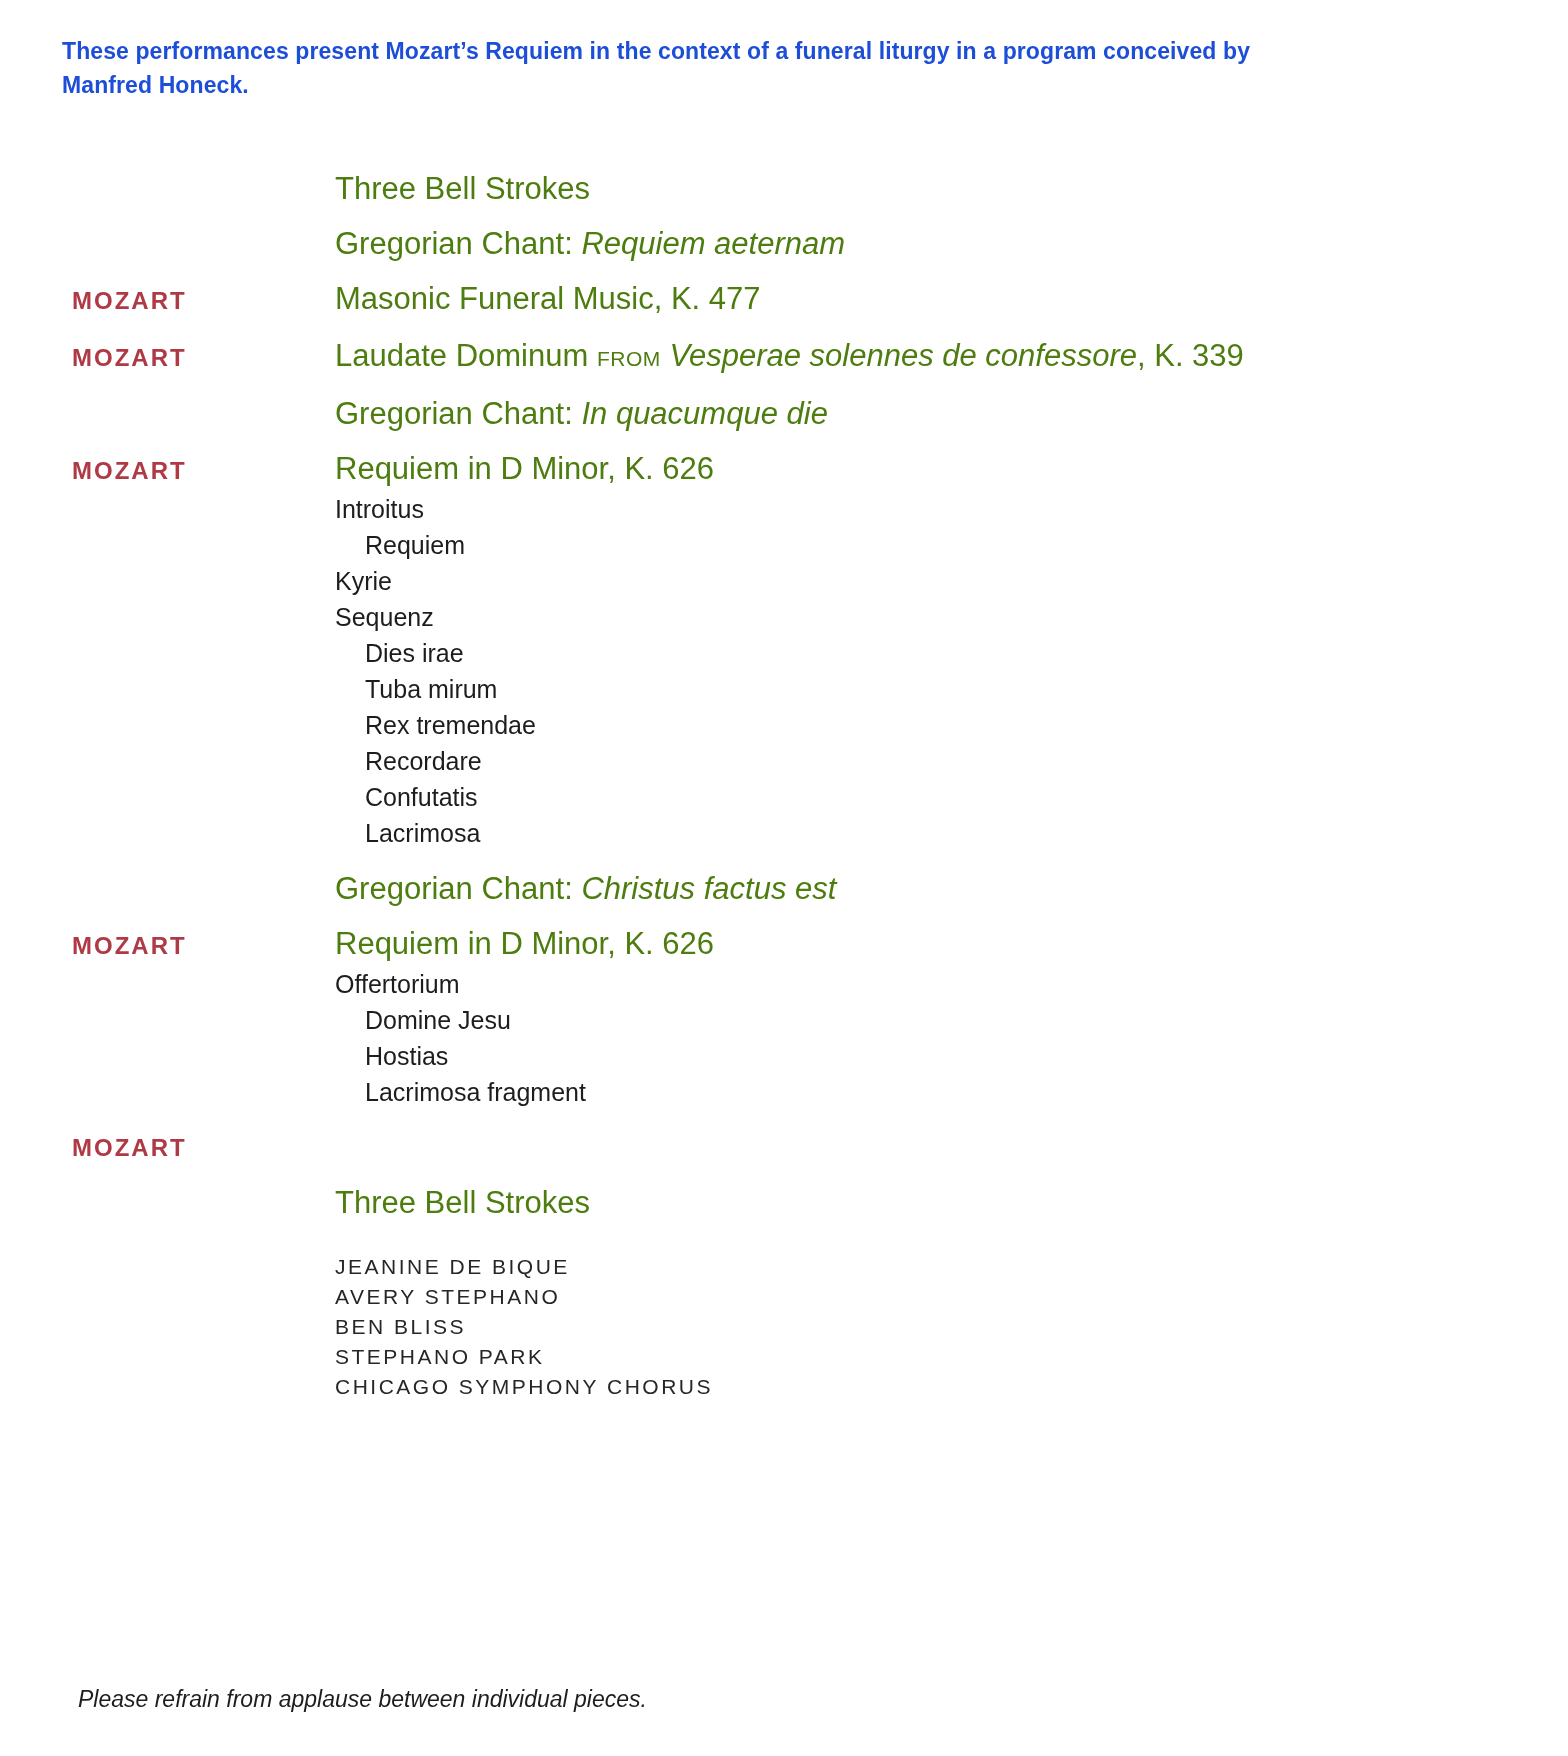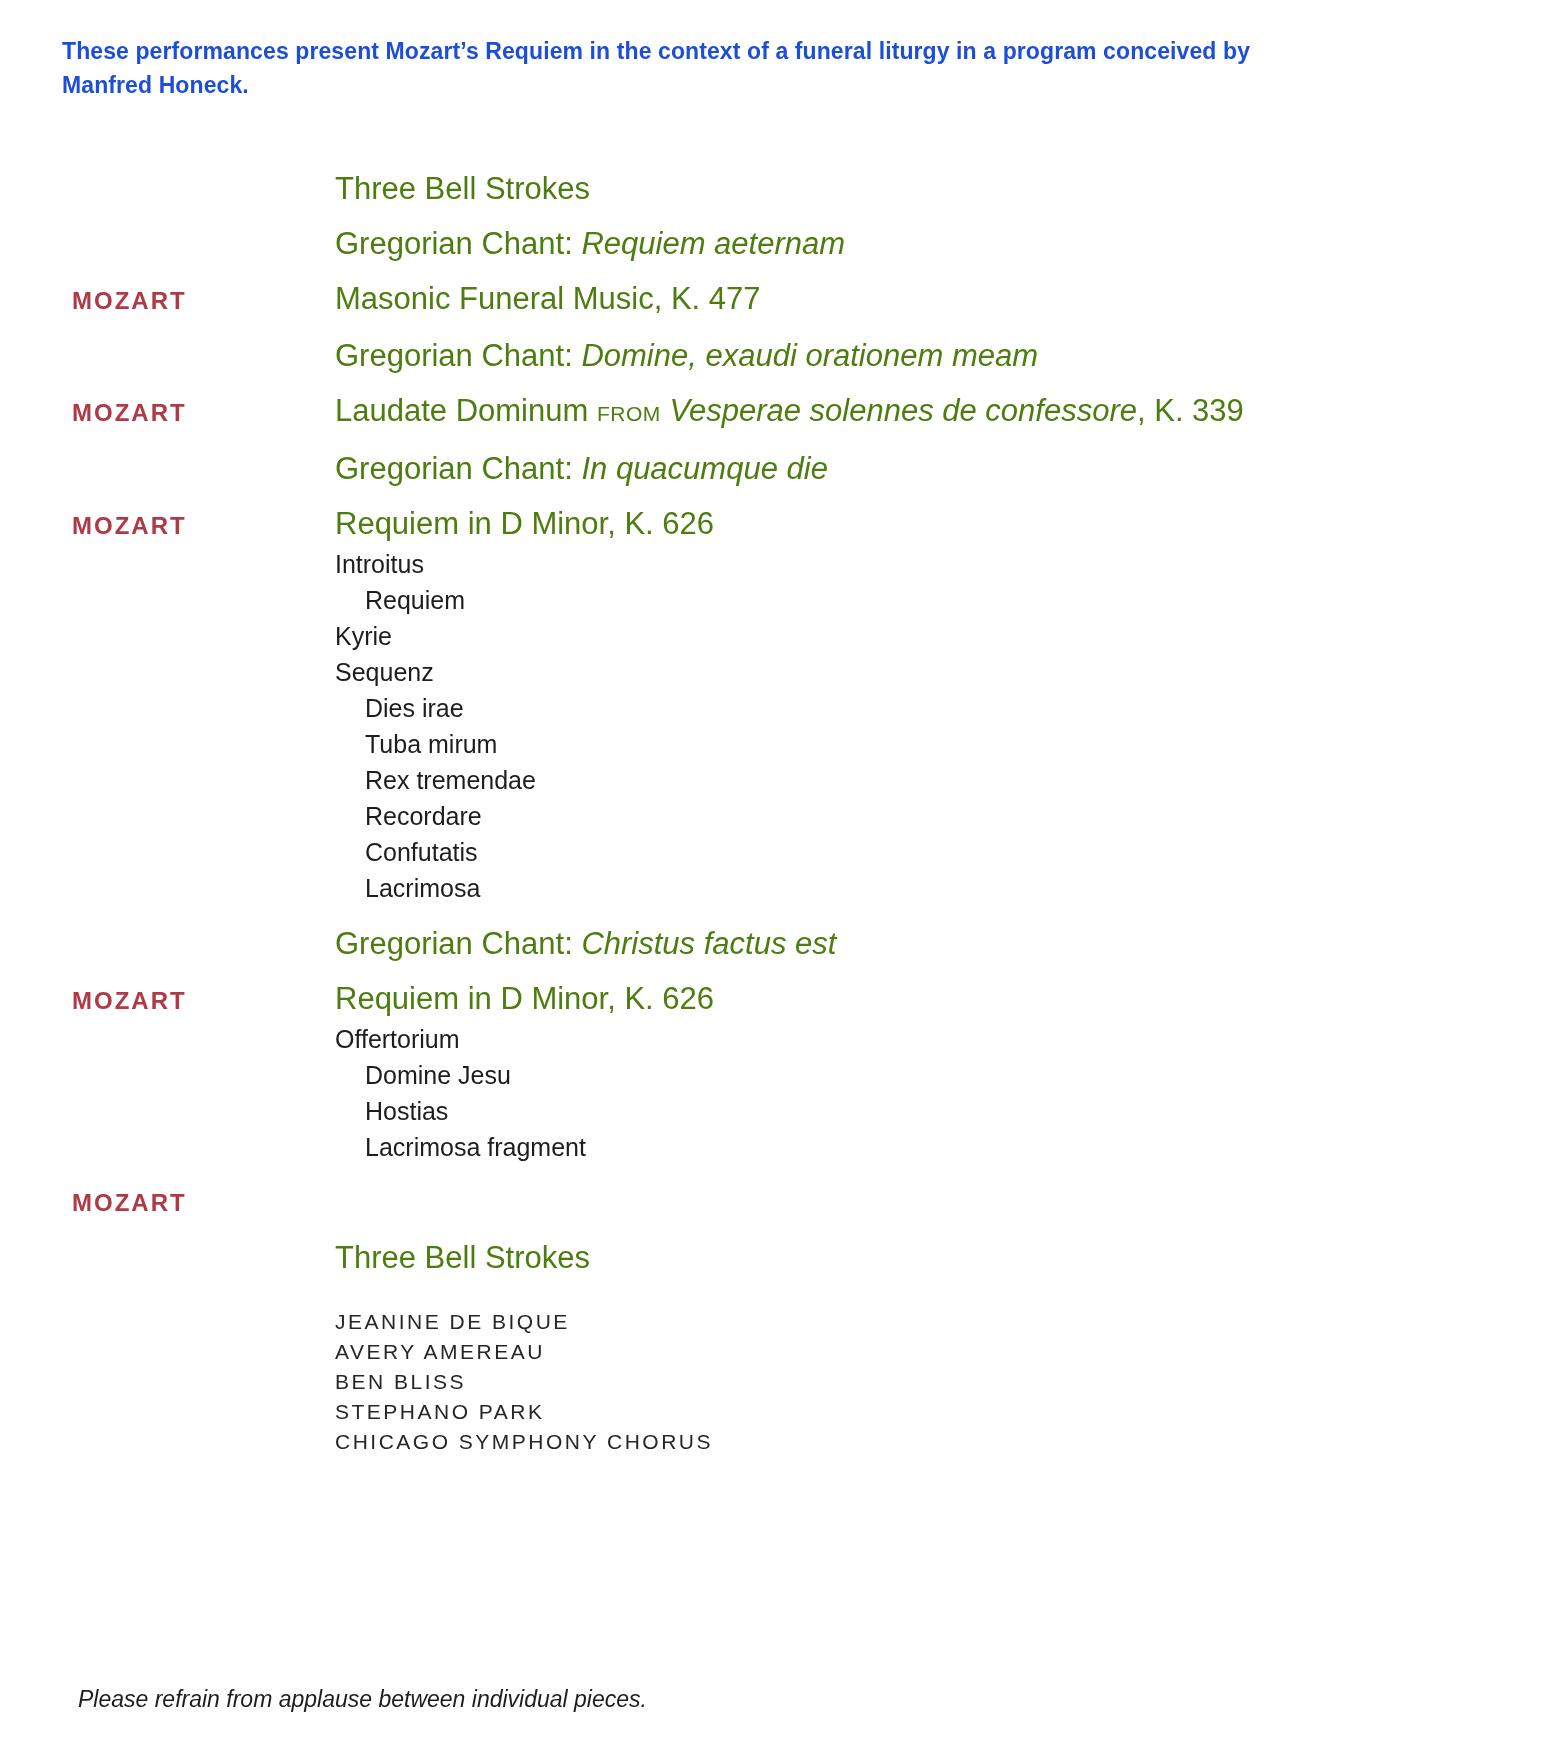--- a/index.html
+++ b/index.html
@@ -96,24 +96,20 @@
     <div class="prow">
       <div class="composer"></div>
       <div class="title"><span>Gregorian Chant: </span><span class="it">Requiem aeternam</span></div>
     </div>
 
     <div class="prow">
       <div class="composer">MOZART</div>
       <div class="title"><span>Masonic Funeral Music, K. 477</span></div>
     </div>
 
-    <div class="prow">
-      <div class="composer"></div>
-      <div class="title"><span>Gregorian Chant: </span><span class="it">Domine, exaudi orationem meam</span></div>
-    </div>
 
     <div class="prow">
       <div class="composer">MOZART</div>
       <div class="title"><span>Laudate Dominum </span><span class="sc">FROM</span><span class="it"> Vesperae solennes de confessore</span><span>, K. 339</span></div>
     </div>
 
     <div class="prow">
       <div class="composer"></div>
       <div class="title"><span>Gregorian Chant: </span><span class="it">In quacumque die</span></div>
     </div>
@@ -162,21 +158,21 @@
     <div class="prow">
       <div class="composer"></div>
       <div class="title"><span>Three Bell Strokes</span></div>
     </div>
 
   </div>
 
   <div class="performers">
     <div class="names">
       <div class="performer">JEANINE DE BIQUE</div>
-      <div class="performer">AVERY AMEREAU</div>
+      <div class="performer">AVERY STEPHANO</div>
       <div class="performer">BEN BLISS</div>
       <div class="performer">STEPHANO PARK</div>
       <div class="performer">CHICAGO SYMPHONY CHORUS</div>
     </div>
   </div>
 
   <div class="footer-note">Please refrain from applause between individual pieces.</div>
 
 </div>
 

